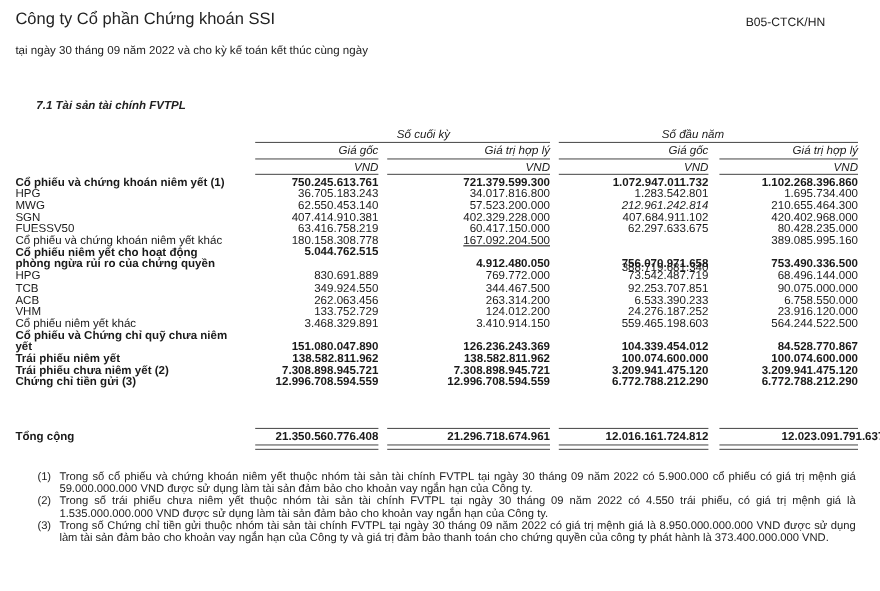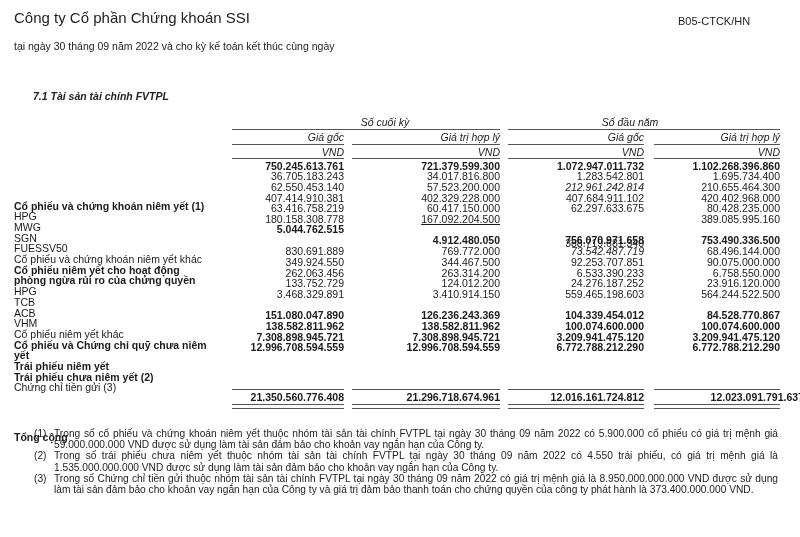--- a/index.html
+++ b/index.html
@@ -8,21 +8,21 @@
     background: #ffffff; color: #1a1a1a;
     font-family: "Liberation Sans", sans-serif;
     position: relative;
   }
   .company { position: absolute; left: 14px; top: 9px; font-size: 15px; color: #222; }
   .formcode { position: absolute; left: 678px; top: 15px; font-size: 11px; color: #222; }
   .subtitle { position: absolute; left: 14px; top: 40px; font-size: 10.5px; line-height: 13px; color: #222; }
   .section { position: absolute; left: 33px; top: 90px; font-size: 10.5px; font-weight: bold; font-style: italic; color: #222; }
 
   .col { position: absolute; text-align: right; font-size: 10.5px; line-height: 10.7px; }
-  .lbl { position: absolute; left: 14px; font-size: 10.5px; line-height: 10.7px; margin-top: 40px; }
+  .lbl { position: absolute; left: 14px; font-size: 10.5px; line-height: 10.7px; }
   .hdr { font-style: italic; }
   .line { position: absolute; height: 1px; background: #555; }
   .dline { position: absolute; height: 3px; border-top: 1px solid #555; border-bottom: 1px solid #555; }
 
   .notes { position: absolute; left: 34px; top: 428px; width: 744px; font-size: 10.2px; line-height: 11.2px; color: #222; }
   .note { display: flex; }
   .note .num { width: 20px; flex: none; }
   .note .txt { flex: 1; text-align: justify; }
 </style>
 </head>
@@ -109,21 +109,21 @@
       </div>
       <div class="col" style="left: 232px; width: 112px; top: 224px; font-weight: bold;">5.044.762.515</div>
       <div class="col" style="left: 352px; width: 148px; top: 235.4px; font-weight: bold;">4.912.480.050</div>
       <div class="col" style="left: 508px; width: 136px; top: 235.4px; font-weight: bold;">756.070.971.658</div>
       <div class="col" style="left: 654px; width: 126px; top: 235.4px; font-weight: bold;">753.490.336.500</div>
       <div class="lbl" style="top: 246.1px;">
         <div>HPG</div>
       </div>
       <div class="col" style="left: 232px; width: 112px; top: 246.1px;">830.691.889</div>
       <div class="col" style="left: 352px; width: 148px; top: 246.1px;">769.772.000</div>
-      <div class="col" style="left: 508px; width: 136px; top: 246.1px; font-style: italic;">73.542.487.719</div>
+      <div class="col" style="left: 508px; width: 136px; top: 246.1px;">73.542.487.719</div>
       <div class="col" style="left: 654px; width: 126px; top: 246.1px;">68.496.144.000</div>
       <div class="lbl" style="top: 256.8px;">
         <div>TCB</div>
       </div>
       <div class="col" style="left: 232px; width: 112px; top: 256.8px;">349.924.550</div>
       <div class="col" style="left: 352px; width: 148px; top: 256.8px;">344.467.500</div>
       <div class="col" style="left: 508px; width: 136px; top: 256.8px;">92.253.707.851</div>
       <div class="col" style="left: 654px; width: 126px; top: 256.8px;">90.075.000.000</div>
       <div class="lbl" style="top: 267.5px;">
         <div>ACB</div>
@@ -161,21 +161,21 @@
       <div class="col" style="left: 352px; width: 148px; top: 321px; font-weight: bold;">138.582.811.962</div>
       <div class="col" style="left: 508px; width: 136px; top: 321px; font-weight: bold;">100.074.600.000</div>
       <div class="col" style="left: 654px; width: 126px; top: 321px; font-weight: bold;">100.074.600.000</div>
       <div class="lbl" style="top: 331.7px; font-weight: bold;">
         <div>Trái phiếu chưa niêm yết (2)</div>
       </div>
       <div class="col" style="left: 232px; width: 112px; top: 331.7px; font-weight: bold;">7.308.898.945.721</div>
       <div class="col" style="left: 352px; width: 148px; top: 331.7px; font-weight: bold;">7.308.898.945.721</div>
       <div class="col" style="left: 508px; width: 136px; top: 331.7px; font-weight: bold;">3.209.941.475.120</div>
       <div class="col" style="left: 654px; width: 126px; top: 331.7px; font-weight: bold;">3.209.941.475.120</div>
-      <div class="lbl" style="top: 342.4px; font-weight: normal;">
+      <div class="lbl" style="top: 342.4px; font-weight: bold;">
         <div>Chứng chỉ tiền gửi (3)</div>
       </div>
       <div class="col" style="left: 232px; width: 112px; top: 342.4px; font-weight: bold;">12.996.708.594.559</div>
       <div class="col" style="left: 352px; width: 148px; top: 342.4px; font-weight: bold;">12.996.708.594.559</div>
       <div class="col" style="left: 508px; width: 136px; top: 342.4px; font-weight: bold;">6.772.788.212.290</div>
       <div class="col" style="left: 654px; width: 126px; top: 342.4px; font-weight: bold;">6.772.788.212.290</div>
     </div>
 
   <div class="line" style="left:232px;top:389px;width:112px;"></div>
   <div class="line" style="left:352px;top:389px;width:148px;"></div>

